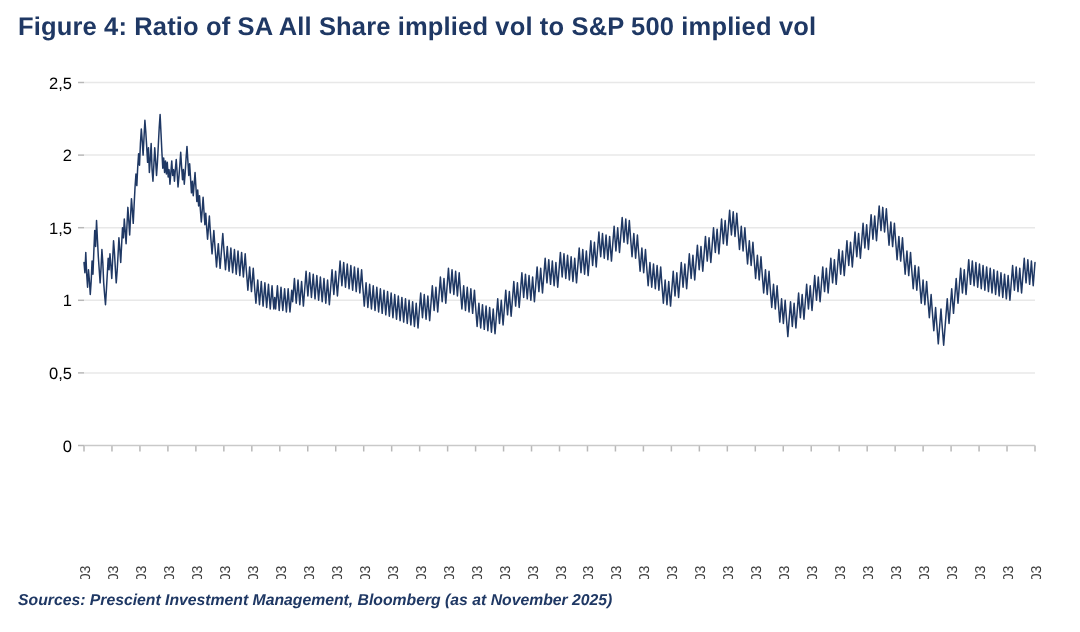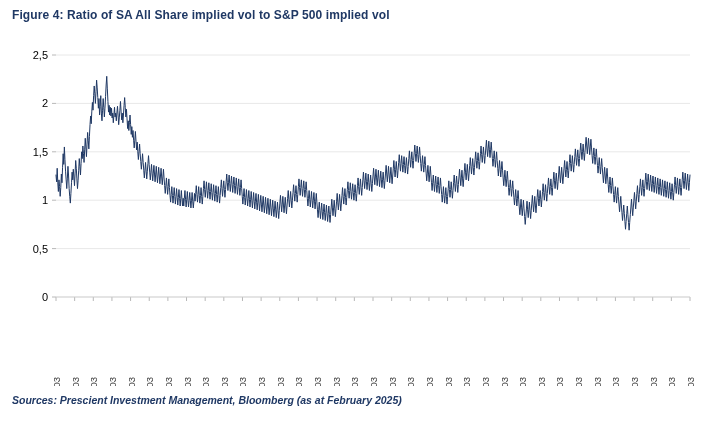--- a/index.html
+++ b/index.html
@@ -17,21 +17,21 @@
     position: relative;
   }
   #figure-root {
     position: absolute;
     inset: 0;
   }
   .fig-title {
     position: absolute;
     left: 12px;
     top: 8px;
-    font-size: 12px;
+    font-size: 17px;
     font-weight: bold;
     color: #1f3864;
     letter-spacing: 0.1px;
     white-space: nowrap;
   }
   .fig-source {
     position: absolute;
     left: 12px;
     top: 394px;
     font-size: 10.5px;
@@ -165,15 +165,15 @@
           <text x="0" y="0" class="xlabel" text-anchor="end" transform="translate(638.06,347) rotate(-90)">2023/02/03</text>
           <text x="0" y="0" class="xlabel" text-anchor="end" transform="translate(656.71,347) rotate(-90)">2023/09/03</text>
           <text x="0" y="0" class="xlabel" text-anchor="end" transform="translate(675.35,347) rotate(-90)">2024/04/03</text>
           <text x="0" y="0" class="xlabel" text-anchor="end" transform="translate(694.00,347) rotate(-90)">2024/11/03</text>
         </g>
       <path id="dataline" fill="none" stroke-width="1" stroke-linejoin="round" stroke-linecap="round" d="M56.00 145.03 L56.60 151.81 L57.19 138.26 L57.79 152.78 L58.39 161.49 L58.98 149.87 L59.58 156.65 L60.18 166.33 L60.78 157.62 L61.37 144.06 L61.97 152.78 L62.57 137.29 L63.16 123.74 L63.76 134.38 L64.36 116.96 L64.95 129.54 L65.55 141.16 L66.15 149.87 L66.75 158.58 L67.34 148.90 L67.94 136.32 L68.54 145.03 L69.13 158.58 L69.73 166.33 L70.33 173.10 L70.92 163.42 L71.52 152.78 L72.12 142.13 L72.72 149.87 L73.31 139.22 L73.91 146.97 L74.51 155.68 L75.10 143.10 L75.70 130.51 L76.30 138.26 L76.89 148.90 L77.49 158.58 L78.09 150.84 L78.69 140.19 L79.28 128.58 L79.88 136.32 L80.48 145.03 L81.07 133.42 L81.67 121.80 L82.27 128.58 L82.86 115.99 L83.46 123.74 L84.06 132.45 L84.66 119.86 L85.25 108.25 L85.85 116.96 L86.45 126.64 L87.04 114.06 L87.64 102.44 L88.24 110.18 L88.83 118.90 L89.43 106.31 L90.03 94.70 L90.63 85.98 L91.22 93.73 L91.82 81.14 L92.42 72.43 L93.01 80.18 L93.61 65.66 L94.21 55.98 L94.80 63.72 L95.40 73.40 L96.00 61.78 L96.60 50.17 L97.19 57.91 L97.79 67.59 L98.39 78.24 L98.98 68.56 L99.58 85.02 L100.18 76.30 L100.77 65.66 L101.37 83.08 L101.97 90.82 L102.56 80.18 L103.16 68.56 L103.76 77.27 L104.36 86.95 L104.95 78.24 L105.55 66.62 L106.15 55.01 L106.74 46.30 L107.34 58.88 L107.94 71.46 L108.53 82.11 L109.13 75.34 L109.73 85.02 L110.33 77.27 L110.92 85.98 L111.52 78.24 L112.12 87.92 L112.71 83.08 L113.31 92.76 L113.91 85.02 L114.50 77.27 L115.10 86.95 L115.70 83.08 L116.30 90.82 L116.89 83.08 L117.49 76.30 L118.09 85.02 L118.68 94.70 L119.28 87.92 L119.88 80.18 L120.47 71.46 L121.07 81.14 L121.67 89.86 L122.27 83.08 L122.86 92.76 L123.46 85.02 L124.06 75.34 L124.65 67.59 L125.25 77.27 L125.85 86.95 L126.44 79.21 L127.04 88.89 L127.64 98.57 L128.24 90.82 L128.83 100.50 L129.43 92.76 L130.03 85.02 L130.62 94.70 L131.22 104.38 L131.82 96.63 L132.41 107.28 L133.01 100.50 L133.61 110.18 L134.21 117.93 L134.80 110.18 L135.40 101.47 L136.00 111.15 L136.59 119.86 L137.19 112.12 L137.79 121.80 L138.38 129.54 L138.98 121.80 L139.58 114.06 L140.18 123.74 L140.77 131.48 L141.37 139.22 L141.97 131.48 L142.56 123.74 L143.16 132.45 L143.76 140.19 L144.35 147.94 L144.95 140.19 L145.55 132.45 L146.15 141.16 L146.74 148.90 L147.34 141.16 L147.94 133.42 L148.53 125.67 L149.13 134.38 L149.73 142.13 L150.32 149.87 L150.92 142.13 L151.52 134.38 L152.11 143.10 L152.71 150.84 L153.31 143.10 L153.91 135.35 L154.50 144.06 L155.10 151.81 L155.70 144.06 L156.29 136.32 L156.89 145.03 L157.49 152.78 L158.08 145.03 L158.68 137.29 L159.28 146.00 L159.88 153.74 L160.47 146.00 L161.07 138.26 L161.67 146.97 L162.26 154.71 L162.86 146.97 L163.46 139.22 L164.05 147.94 L164.65 155.68 L165.25 163.42 L165.85 155.68 L166.44 147.94 L167.04 156.65 L167.64 164.39 L168.23 156.65 L168.83 148.90 L169.43 157.62 L170.02 165.36 L170.62 172.14 L171.22 164.39 L171.82 156.65 L172.41 165.36 L173.01 173.10 L173.61 165.36 L174.20 157.62 L174.80 166.33 L175.40 174.07 L175.99 166.33 L176.59 158.58 L177.19 167.30 L177.79 175.04 L178.38 167.30 L178.98 159.55 L179.58 168.26 L180.17 176.01 L180.77 168.26 L181.37 160.52 L181.96 169.23 L182.56 176.01 L183.16 168.26 L183.76 176.01 L184.35 168.26 L184.95 160.52 L185.55 169.23 L186.14 176.98 L186.74 169.23 L187.34 161.49 L187.93 170.20 L188.53 176.98 L189.13 170.20 L189.73 162.46 L190.32 170.20 L190.92 177.94 L191.52 170.20 L192.11 162.46 L192.71 171.17 L193.31 177.94 L193.90 171.17 L194.50 163.42 L195.10 171.17 L195.69 163.42 L196.29 155.68 L196.89 164.39 L197.49 172.14 L198.08 164.39 L198.68 156.65 L199.28 165.36 L199.87 173.10 L200.47 165.36 L201.07 157.62 L201.66 166.33 L202.26 174.07 L202.86 166.33 L203.46 158.58 L204.05 150.84 L204.65 159.55 L205.25 167.30 L205.84 159.55 L206.44 151.81 L207.04 160.52 L207.63 168.26 L208.23 160.52 L208.83 152.78 L209.43 161.49 L210.02 169.23 L210.62 161.49 L211.22 153.74 L211.81 162.46 L212.41 170.20 L213.01 162.46 L213.60 154.71 L214.20 163.42 L214.80 171.17 L215.40 163.42 L215.99 155.68 L216.59 164.39 L217.19 172.14 L217.78 164.39 L218.38 156.65 L218.98 165.36 L219.57 173.10 L220.17 165.36 L220.77 157.62 L221.37 149.87 L221.96 158.58 L222.56 166.33 L223.16 158.58 L223.75 150.84 L224.35 159.55 L224.95 167.30 L225.54 159.55 L226.14 151.81 L226.74 144.06 L227.34 152.78 L227.93 160.52 L228.53 152.78 L229.13 145.03 L229.72 153.74 L230.32 161.49 L230.92 153.74 L231.51 146.00 L232.11 154.71 L232.71 162.46 L233.31 154.71 L233.90 146.97 L234.50 155.68 L235.10 163.42 L235.69 155.68 L236.29 147.94 L236.89 156.65 L237.48 164.39 L238.08 156.65 L238.68 148.90 L239.27 157.62 L239.87 165.36 L240.47 157.62 L241.07 149.87 L241.66 158.58 L242.26 166.33 L242.86 174.07 L243.45 166.33 L244.05 158.58 L244.65 167.30 L245.24 175.04 L245.84 167.30 L246.44 159.55 L247.04 168.26 L247.63 176.01 L248.23 168.26 L248.83 160.52 L249.42 169.23 L250.02 176.98 L250.62 169.23 L251.21 161.49 L251.81 170.20 L252.41 177.94 L253.01 170.20 L253.60 162.46 L254.20 171.17 L254.80 178.91 L255.39 171.17 L255.99 163.42 L256.59 172.14 L257.18 179.88 L257.78 172.14 L258.38 164.39 L258.98 173.10 L259.57 180.85 L260.17 173.10 L260.77 165.36 L261.36 174.07 L261.96 181.82 L262.56 174.07 L263.15 166.33 L263.75 175.04 L264.35 182.78 L264.95 175.04 L265.54 167.30 L266.14 176.01 L266.74 183.75 L267.33 176.01 L267.93 168.26 L268.53 176.98 L269.12 184.72 L269.72 176.98 L270.32 169.23 L270.92 177.94 L271.51 185.69 L272.11 177.94 L272.71 170.20 L273.30 178.91 L273.90 186.66 L274.50 178.91 L275.09 171.17 L275.69 179.88 L276.29 187.62 L276.89 179.88 L277.48 172.14 L278.08 180.85 L278.68 188.59 L279.27 180.85 L279.87 173.10 L280.47 165.36 L281.06 174.07 L281.66 181.82 L282.26 174.07 L282.85 166.33 L283.45 175.04 L284.05 182.78 L284.65 175.04 L285.24 167.30 L285.84 176.01 L286.44 183.75 L287.03 176.01 L287.63 168.26 L288.23 160.52 L288.82 169.23 L289.42 176.98 L290.02 169.23 L290.62 161.49 L291.21 170.20 L291.81 177.94 L292.41 170.20 L293.00 162.46 L293.60 154.71 L294.20 163.42 L294.79 171.17 L295.39 163.42 L295.99 155.68 L296.59 164.39 L297.18 172.14 L297.78 164.39 L298.38 156.65 L298.97 148.90 L299.57 157.62 L300.17 165.36 L300.76 157.62 L301.36 149.87 L301.96 158.58 L302.56 166.33 L303.15 158.58 L303.75 150.84 L304.35 159.55 L304.94 167.30 L305.54 159.55 L306.14 151.81 L306.73 160.52 L307.33 168.26 L307.93 176.01 L308.53 168.26 L309.12 160.52 L309.72 169.23 L310.32 176.98 L310.91 169.23 L311.51 161.49 L312.11 170.20 L312.70 177.94 L313.30 170.20 L313.90 162.46 L314.50 171.17 L315.09 178.91 L315.69 171.17 L316.29 163.42 L316.88 172.14 L317.48 179.88 L318.08 187.62 L318.67 179.88 L319.27 172.14 L319.87 180.85 L320.47 188.59 L321.06 180.85 L321.66 173.10 L322.26 181.82 L322.85 189.56 L323.45 181.82 L324.05 174.07 L324.64 182.78 L325.24 190.53 L325.84 182.78 L326.44 175.04 L327.03 183.75 L327.63 191.50 L328.23 183.75 L328.82 176.01 L329.42 184.72 L330.02 192.46 L330.61 184.72 L331.21 176.98 L331.81 169.23 L332.40 177.94 L333.00 185.69 L333.60 177.94 L334.20 170.20 L334.79 178.91 L335.39 186.66 L335.99 178.91 L336.58 171.17 L337.18 163.42 L337.78 172.14 L338.37 179.88 L338.97 172.14 L339.57 164.39 L340.17 173.10 L340.76 180.85 L341.36 173.10 L341.96 165.36 L342.55 157.62 L343.15 166.33 L343.75 174.07 L344.34 166.33 L344.94 158.58 L345.54 167.30 L346.14 175.04 L346.73 167.30 L347.33 159.55 L347.93 151.81 L348.52 160.52 L349.12 168.26 L349.72 160.52 L350.31 152.78 L350.91 161.49 L351.51 169.23 L352.11 161.49 L352.70 153.74 L353.30 162.46 L353.90 170.20 L354.49 162.46 L355.09 154.71 L355.69 163.42 L356.28 171.17 L356.88 163.42 L357.48 155.68 L358.08 147.94 L358.67 156.65 L359.27 164.39 L359.87 156.65 L360.46 148.90 L361.06 157.62 L361.66 165.36 L362.25 157.62 L362.85 149.87 L363.45 142.13 L364.05 150.84 L364.64 158.58 L365.24 150.84 L365.84 143.10 L366.43 151.81 L367.03 159.55 L367.63 151.81 L368.22 144.06 L368.82 152.78 L369.42 160.52 L370.02 152.78 L370.61 145.03 L371.21 153.74 L371.81 161.49 L372.40 153.74 L373.00 146.00 L373.60 138.26 L374.19 146.97 L374.79 154.71 L375.39 146.97 L375.98 139.22 L376.58 147.94 L377.18 155.68 L377.78 147.94 L378.37 140.19 L378.97 148.90 L379.57 156.65 L380.16 148.90 L380.76 141.16 L381.36 149.87 L381.95 157.62 L382.55 149.87 L383.15 142.13 L383.75 150.84 L384.34 158.58 L384.94 150.84 L385.54 143.10 L386.13 135.35 L386.73 144.06 L387.33 151.81 L387.92 144.06 L388.52 136.32 L389.12 145.03 L389.72 152.78 L390.31 145.03 L390.91 137.29 L391.51 146.00 L392.10 153.74 L392.70 146.00 L393.30 138.26 L393.89 130.51 L394.49 139.22 L395.09 146.97 L395.69 139.22 L396.28 131.48 L396.88 140.19 L397.48 147.94 L398.07 140.19 L398.67 132.45 L399.27 124.70 L399.86 133.42 L400.46 141.16 L401.06 133.42 L401.66 125.67 L402.25 134.38 L402.85 142.13 L403.45 134.38 L404.04 126.64 L404.64 135.35 L405.24 143.10 L405.83 135.35 L406.43 127.61 L407.03 136.32 L407.63 144.06 L408.22 136.32 L408.82 128.58 L409.42 120.83 L410.01 129.54 L410.61 137.29 L411.21 129.54 L411.80 121.80 L412.40 130.51 L413.00 138.26 L413.60 130.51 L414.19 122.77 L414.79 115.02 L415.39 123.74 L415.98 131.48 L416.58 123.74 L417.18 115.99 L417.77 124.70 L418.37 132.45 L418.97 124.70 L419.56 116.96 L420.16 125.67 L420.76 133.42 L421.36 141.16 L421.95 133.42 L422.55 125.67 L423.15 134.38 L423.74 142.13 L424.34 134.38 L424.94 126.64 L425.53 135.35 L426.13 143.10 L426.73 150.84 L427.33 143.10 L427.92 135.35 L428.52 144.06 L429.12 151.81 L429.71 144.06 L430.31 136.32 L430.91 145.03 L431.50 152.78 L432.10 160.52 L432.70 152.78 L433.30 145.03 L433.89 153.74 L434.49 161.49 L435.09 153.74 L435.68 146.00 L436.28 154.71 L436.88 162.46 L437.47 154.71 L438.07 146.97 L438.67 155.68 L439.27 163.42 L439.86 155.68 L440.46 147.94 L441.06 156.65 L441.65 164.39 L442.25 172.14 L442.85 164.39 L443.44 156.65 L444.04 165.36 L444.64 173.10 L445.24 165.36 L445.83 157.62 L446.43 166.33 L447.03 174.07 L447.62 166.33 L448.22 158.58 L448.82 150.84 L449.41 159.55 L450.01 167.30 L450.61 159.55 L451.21 151.81 L451.80 160.52 L452.40 168.26 L453.00 160.52 L453.59 152.78 L454.19 145.03 L454.79 153.74 L455.38 161.49 L455.98 153.74 L456.58 146.00 L457.18 154.71 L457.77 162.46 L458.37 154.71 L458.97 146.97 L459.56 139.22 L460.16 147.94 L460.76 155.68 L461.35 147.94 L461.95 140.19 L462.55 148.90 L463.15 156.65 L463.74 148.90 L464.34 141.16 L464.94 133.42 L465.53 142.13 L466.13 149.87 L466.73 142.13 L467.32 134.38 L467.92 143.10 L468.52 150.84 L469.11 143.10 L469.71 135.35 L470.31 127.61 L470.91 136.32 L471.50 144.06 L472.10 136.32 L472.70 128.58 L473.29 137.29 L473.89 145.03 L474.49 137.29 L475.08 129.54 L475.68 121.80 L476.28 130.51 L476.88 138.26 L477.47 130.51 L478.07 122.77 L478.67 131.48 L479.26 139.22 L479.86 131.48 L480.46 123.74 L481.05 115.99 L481.65 124.70 L482.25 132.45 L482.85 124.70 L483.44 116.96 L484.04 125.67 L484.64 133.42 L485.23 125.67 L485.83 117.93 L486.43 110.18 L487.02 118.90 L487.62 126.64 L488.22 118.90 L488.82 111.15 L489.41 119.86 L490.01 127.61 L490.61 119.86 L491.20 112.12 L491.80 120.83 L492.40 128.58 L492.99 136.32 L493.59 128.58 L494.19 120.83 L494.79 129.54 L495.38 137.29 L495.98 129.54 L496.58 121.80 L497.17 130.51 L497.77 138.26 L498.37 146.00 L498.96 138.26 L499.56 130.51 L500.16 139.22 L500.76 146.97 L501.35 139.22 L501.95 131.48 L502.55 140.19 L503.14 147.94 L503.74 155.68 L504.34 147.94 L504.93 140.19 L505.53 148.90 L506.13 156.65 L506.73 148.90 L507.32 141.16 L507.92 149.87 L508.52 157.62 L509.11 165.36 L509.71 157.62 L510.31 149.87 L510.90 158.58 L511.50 166.33 L512.10 158.58 L512.69 150.84 L513.29 159.55 L513.89 167.30 L514.49 175.04 L515.08 167.30 L515.68 159.55 L516.28 168.26 L516.87 176.01 L517.47 168.26 L518.07 160.52 L518.66 169.23 L519.26 176.98 L519.86 184.72 L520.46 176.98 L521.05 169.23 L521.65 177.94 L522.25 185.69 L522.84 177.94 L523.44 170.20 L524.04 178.91 L524.63 186.66 L525.23 194.40 L525.83 186.66 L526.43 178.91 L527.02 171.17 L527.62 179.88 L528.22 187.62 L528.81 179.88 L529.41 172.14 L530.01 180.85 L530.60 188.59 L531.20 180.85 L531.80 173.10 L532.40 165.36 L532.99 174.07 L533.59 181.82 L534.19 174.07 L534.78 166.33 L535.38 175.04 L535.98 182.78 L536.57 175.04 L537.17 167.30 L537.77 159.55 L538.37 168.26 L538.96 176.01 L539.56 168.26 L540.16 160.52 L540.75 169.23 L541.35 176.98 L541.95 169.23 L542.54 161.49 L543.14 153.74 L543.74 162.46 L544.34 170.20 L544.93 162.46 L545.53 154.71 L546.13 163.42 L546.72 171.17 L547.32 163.42 L547.92 155.68 L548.51 147.94 L549.11 156.65 L549.71 164.39 L550.31 156.65 L550.90 148.90 L551.50 157.62 L552.10 165.36 L552.69 157.62 L553.29 149.87 L553.89 142.13 L554.48 150.84 L555.08 158.58 L555.68 150.84 L556.27 143.10 L556.87 151.81 L557.47 159.55 L558.07 151.81 L558.66 144.06 L559.26 136.32 L559.86 145.03 L560.45 152.78 L561.05 145.03 L561.65 137.29 L562.24 146.00 L562.84 153.74 L563.44 146.00 L564.04 138.26 L564.63 130.51 L565.23 139.22 L565.83 146.97 L566.42 139.22 L567.02 131.48 L567.62 140.19 L568.21 147.94 L568.81 140.19 L569.41 132.45 L570.01 124.70 L570.60 133.42 L571.20 141.16 L571.80 133.42 L572.39 125.67 L572.99 134.38 L573.59 142.13 L574.18 134.38 L574.78 126.64 L575.38 118.90 L575.98 127.61 L576.57 135.35 L577.17 127.61 L577.77 119.86 L578.36 128.58 L578.96 136.32 L579.56 128.58 L580.15 120.83 L580.75 113.09 L581.35 121.80 L581.95 129.54 L582.54 121.80 L583.14 114.06 L583.74 122.77 L584.33 130.51 L584.93 122.77 L585.53 115.02 L586.12 107.28 L586.72 115.99 L587.32 123.74 L587.92 115.99 L588.51 108.25 L589.11 116.96 L589.71 124.70 L590.30 116.96 L590.90 109.22 L591.50 117.93 L592.09 125.67 L592.69 133.42 L593.29 125.67 L593.89 117.93 L594.48 126.64 L595.08 134.38 L595.68 126.64 L596.27 118.90 L596.87 127.61 L597.47 135.35 L598.06 143.10 L598.66 135.35 L599.26 127.61 L599.85 136.32 L600.45 144.06 L601.05 136.32 L601.65 128.58 L602.24 137.29 L602.84 145.03 L603.44 152.78 L604.03 145.03 L604.63 137.29 L605.23 146.00 L605.82 153.74 L606.42 146.00 L607.02 138.26 L607.62 146.97 L608.21 154.71 L608.81 162.46 L609.41 154.71 L610.00 146.97 L610.60 155.68 L611.20 163.42 L611.79 155.68 L612.39 147.94 L612.99 156.65 L613.59 164.39 L614.18 172.14 L614.78 164.39 L615.38 156.65 L615.97 165.36 L616.57 173.10 L617.17 165.36 L617.76 157.62 L618.36 166.33 L618.96 174.07 L619.56 181.82 L620.15 174.07 L620.75 166.33 L621.35 175.04 L621.94 182.78 L622.54 190.53 L623.14 182.78 L623.73 175.04 L624.33 183.75 L624.93 191.50 L625.53 199.24 L626.12 191.50 L626.72 183.75 L627.32 176.01 L627.91 184.72 L628.51 192.46 L629.11 200.21 L629.70 192.46 L630.30 184.72 L630.90 176.98 L631.50 169.23 L632.09 177.94 L632.69 185.69 L633.29 177.94 L633.88 170.20 L634.48 162.46 L635.08 171.17 L635.67 178.91 L636.27 171.17 L636.87 163.42 L637.47 155.68 L638.06 164.39 L638.66 172.14 L639.26 164.39 L639.85 156.65 L640.45 148.90 L641.05 157.62 L641.64 165.36 L642.24 157.62 L642.84 149.87 L643.44 158.58 L644.03 166.33 L644.63 158.58 L645.23 150.84 L645.82 143.10 L646.42 151.81 L647.02 159.55 L647.61 151.81 L648.21 144.06 L648.81 152.78 L649.40 160.52 L650.00 152.78 L650.60 145.03 L651.20 153.74 L651.79 161.49 L652.39 153.74 L652.99 146.00 L653.58 154.71 L654.18 162.46 L654.78 154.71 L655.37 146.97 L655.97 155.68 L656.57 163.42 L657.17 155.68 L657.76 147.94 L658.36 156.65 L658.96 164.39 L659.55 156.65 L660.15 148.90 L660.75 157.62 L661.34 165.36 L661.94 157.62 L662.54 149.87 L663.14 158.58 L663.73 166.33 L664.33 158.58 L664.93 150.84 L665.52 159.55 L666.12 167.30 L666.72 159.55 L667.31 151.81 L667.91 160.52 L668.51 168.26 L669.11 160.52 L669.70 152.78 L670.30 161.49 L670.90 169.23 L671.49 161.49 L672.09 153.74 L672.69 162.46 L673.28 170.20 L673.88 162.46 L674.48 154.71 L675.08 146.97 L675.67 155.68 L676.27 163.42 L676.87 155.68 L677.46 147.94 L678.06 156.65 L678.66 164.39 L679.25 156.65 L679.85 148.90 L680.45 157.62 L681.05 165.36 L681.64 157.62 L682.24 149.87 L682.84 142.13 L683.43 150.84 L684.03 158.58 L684.63 150.84 L685.22 143.10 L685.82 151.81 L686.42 159.55 L687.02 151.81 L687.61 144.06 L688.21 152.78 L688.81 160.52 L689.40 152.78 L690.00 145.03" stroke="#1F3864"></path>
       <line id="axisline" stroke="#c9c9c9" stroke-width="1" x1="56" y1="267" x2="690" y2="267"></line>
     </svg>
   </div>
 
-  <div class="fig-source">Sources: Prescient Investment Management, Bloomberg (as at February 2025)</div>
+  <div class="fig-source">Sources: Prescient Investment Management, Bloomberg (as at November 2025)</div>
 
 </div>
 
 </body></html>

